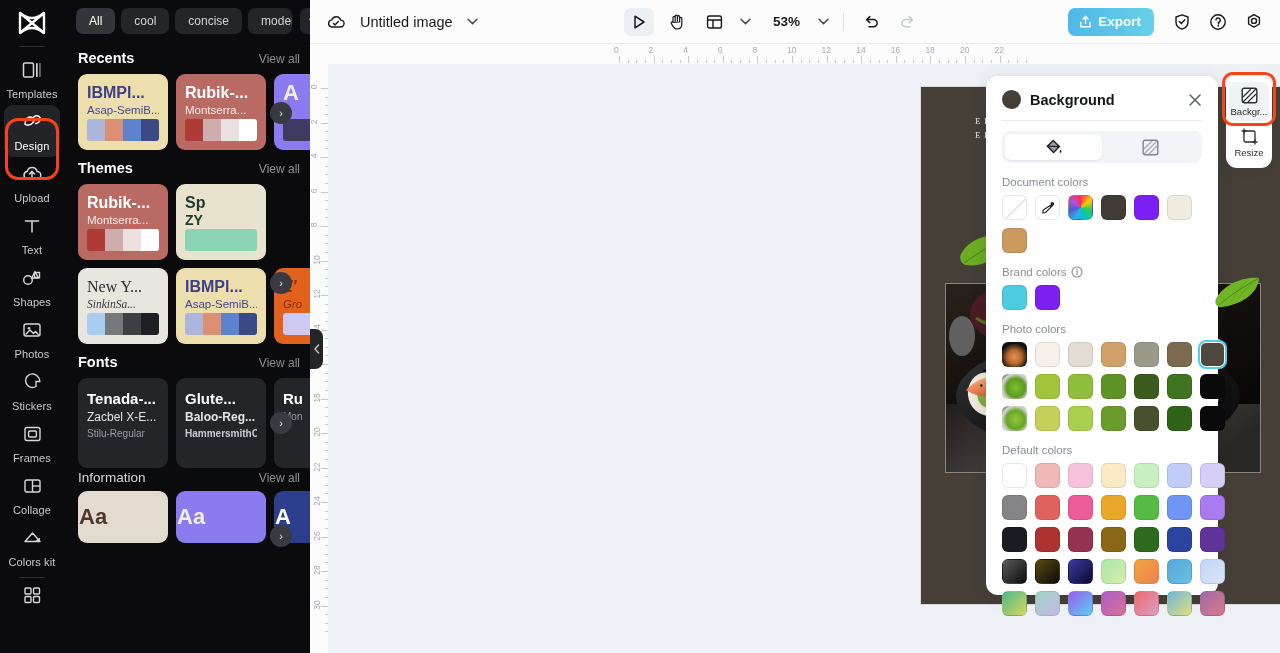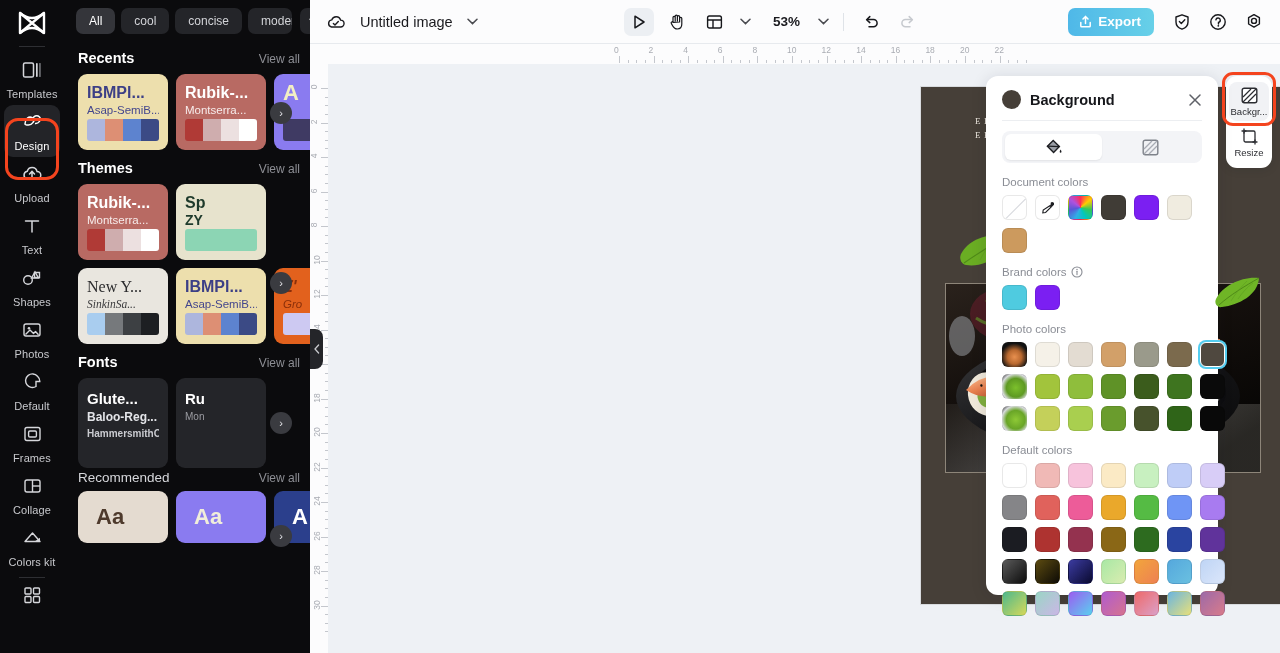--- a/index.html
+++ b/index.html
@@ -83,21 +83,21 @@
   .fontcard {
     flex: 0 0 auto; width: 90px; height: 90px; border-radius: 9px;
     background: #242529; padding: 11px 9px 0; overflow: hidden; cursor: pointer;
   }
   .fontcard .f1 { color: #fff; font-size: 15px; font-weight: bold; line-height: 20px; white-space: nowrap; overflow: hidden; }
   .fontcard .f2 { color: #e3e4e8; font-size: 12px; line-height: 17px; white-space: nowrap; overflow: hidden; }
   .fontcard .f3 { color: #9b9ca2; font-size: 10px; line-height: 15px; white-space: nowrap; overflow: hidden; }
 
   .colorcard {
     flex: 0 0 auto; width: 90px; height: 52px; border-radius: 9px;
-    display: flex; align-items: center; padding-left: 18px; cursor: pointer;
+    display: flex; align-items: center; padding-left: 1px; cursor: pointer;
     font-size: 22px; font-weight: bold; overflow: hidden;
   }
 
   
   #stage {
     position: absolute; left: 310px; top: 0; right: 0; bottom: 0;
     background: #eef1f5;
   }
   #topbar {
     position: absolute; left: 0; top: 0; right: 0; height: 44px;
@@ -305,21 +305,21 @@
       </span>
       <span class="ri-lbl">Photos</span>
     </div>
 
     <div class="rail-item">
       <span class="ri-ico">
         <svg width="19" height="18" viewBox="0 0 19 18">
             <path d="M14.5 3.2 A6.8 6.8 0 1 0 13 13.5 L13 8.5 L16.8 8.5 A6.8 6.8 0 0 0 14.5 3.2Z" stroke="#d6d7db" stroke-width="1.4" fill="none"></path>
           </svg>
       </span>
-      <span class="ri-lbl">Default</span>
+      <span class="ri-lbl">Stickers</span>
     </div>
 
     <div class="rail-item">
       <span class="ri-ico">
         <svg width="19" height="18" viewBox="0 0 19 18">
             <rect x="2" y="2.5" width="15" height="13" rx="2" stroke="#d6d7db" stroke-width="1.4" fill="none"></rect>
             <rect x="5.6" y="6" width="7.8" height="6" rx="1.2" stroke="#d6d7db" stroke-width="1.4" fill="none"></rect>
           </svg>
       </span>
       <span class="ri-lbl">Frames</span>
@@ -468,35 +468,40 @@
       <div class="nextbtn" style="right:18px; top:88px;">›</div>
     </div>
 
     <div class="sec-head">
       <span class="sec-title">Fonts</span>
       <span class="sec-viewall">View all</span>
     </div>
     <div class="rowscroll">
       <div class="cards">
         <div class="fontcard">
+          <div class="f1">Tenada-...</div>
+          <div class="f2">Zacbel X-E...</div>
+          <div class="f3">Stilu-Regular</div>
+        </div>
+        <div class="fontcard">
           <div class="f1">Glute...</div>
           <div class="f2" style="font-weight:bold">Baloo-Reg...</div>
           <div class="f3" style="font-weight:bold;color:#cacbd0">HammersmithOn...</div>
         </div>
         <div class="fontcard">
           <div class="f1">Ru</div>
           <div class="f2"></div>
           <div class="f3">Mon</div>
         </div>
       </div>
       <div class="nextbtn" style="right:18px; top:34px;">›</div>
     </div>
 
     <div class="sec-head" style="padding-top:2px;padding-bottom:6px">
-      <span class="sec-title" style="font-weight:normal;color:#d6d7db;font-size:13.5px">Recommended</span>
+      <span class="sec-title" style="font-weight:normal;color:#d6d7db;font-size:13.5px">Information</span>
       <span class="sec-viewall">View all</span>
     </div>
     <div class="rowscroll">
       <div class="cards">
         <div class="colorcard" style="background:#e4dbd0">
           <span style="color:#4e3a2c">Aa</span>
         </div>
         <div class="colorcard" style="background:#8a7bf0">
           <span style="color:#f1eeda">Aa</span>
         </div>

